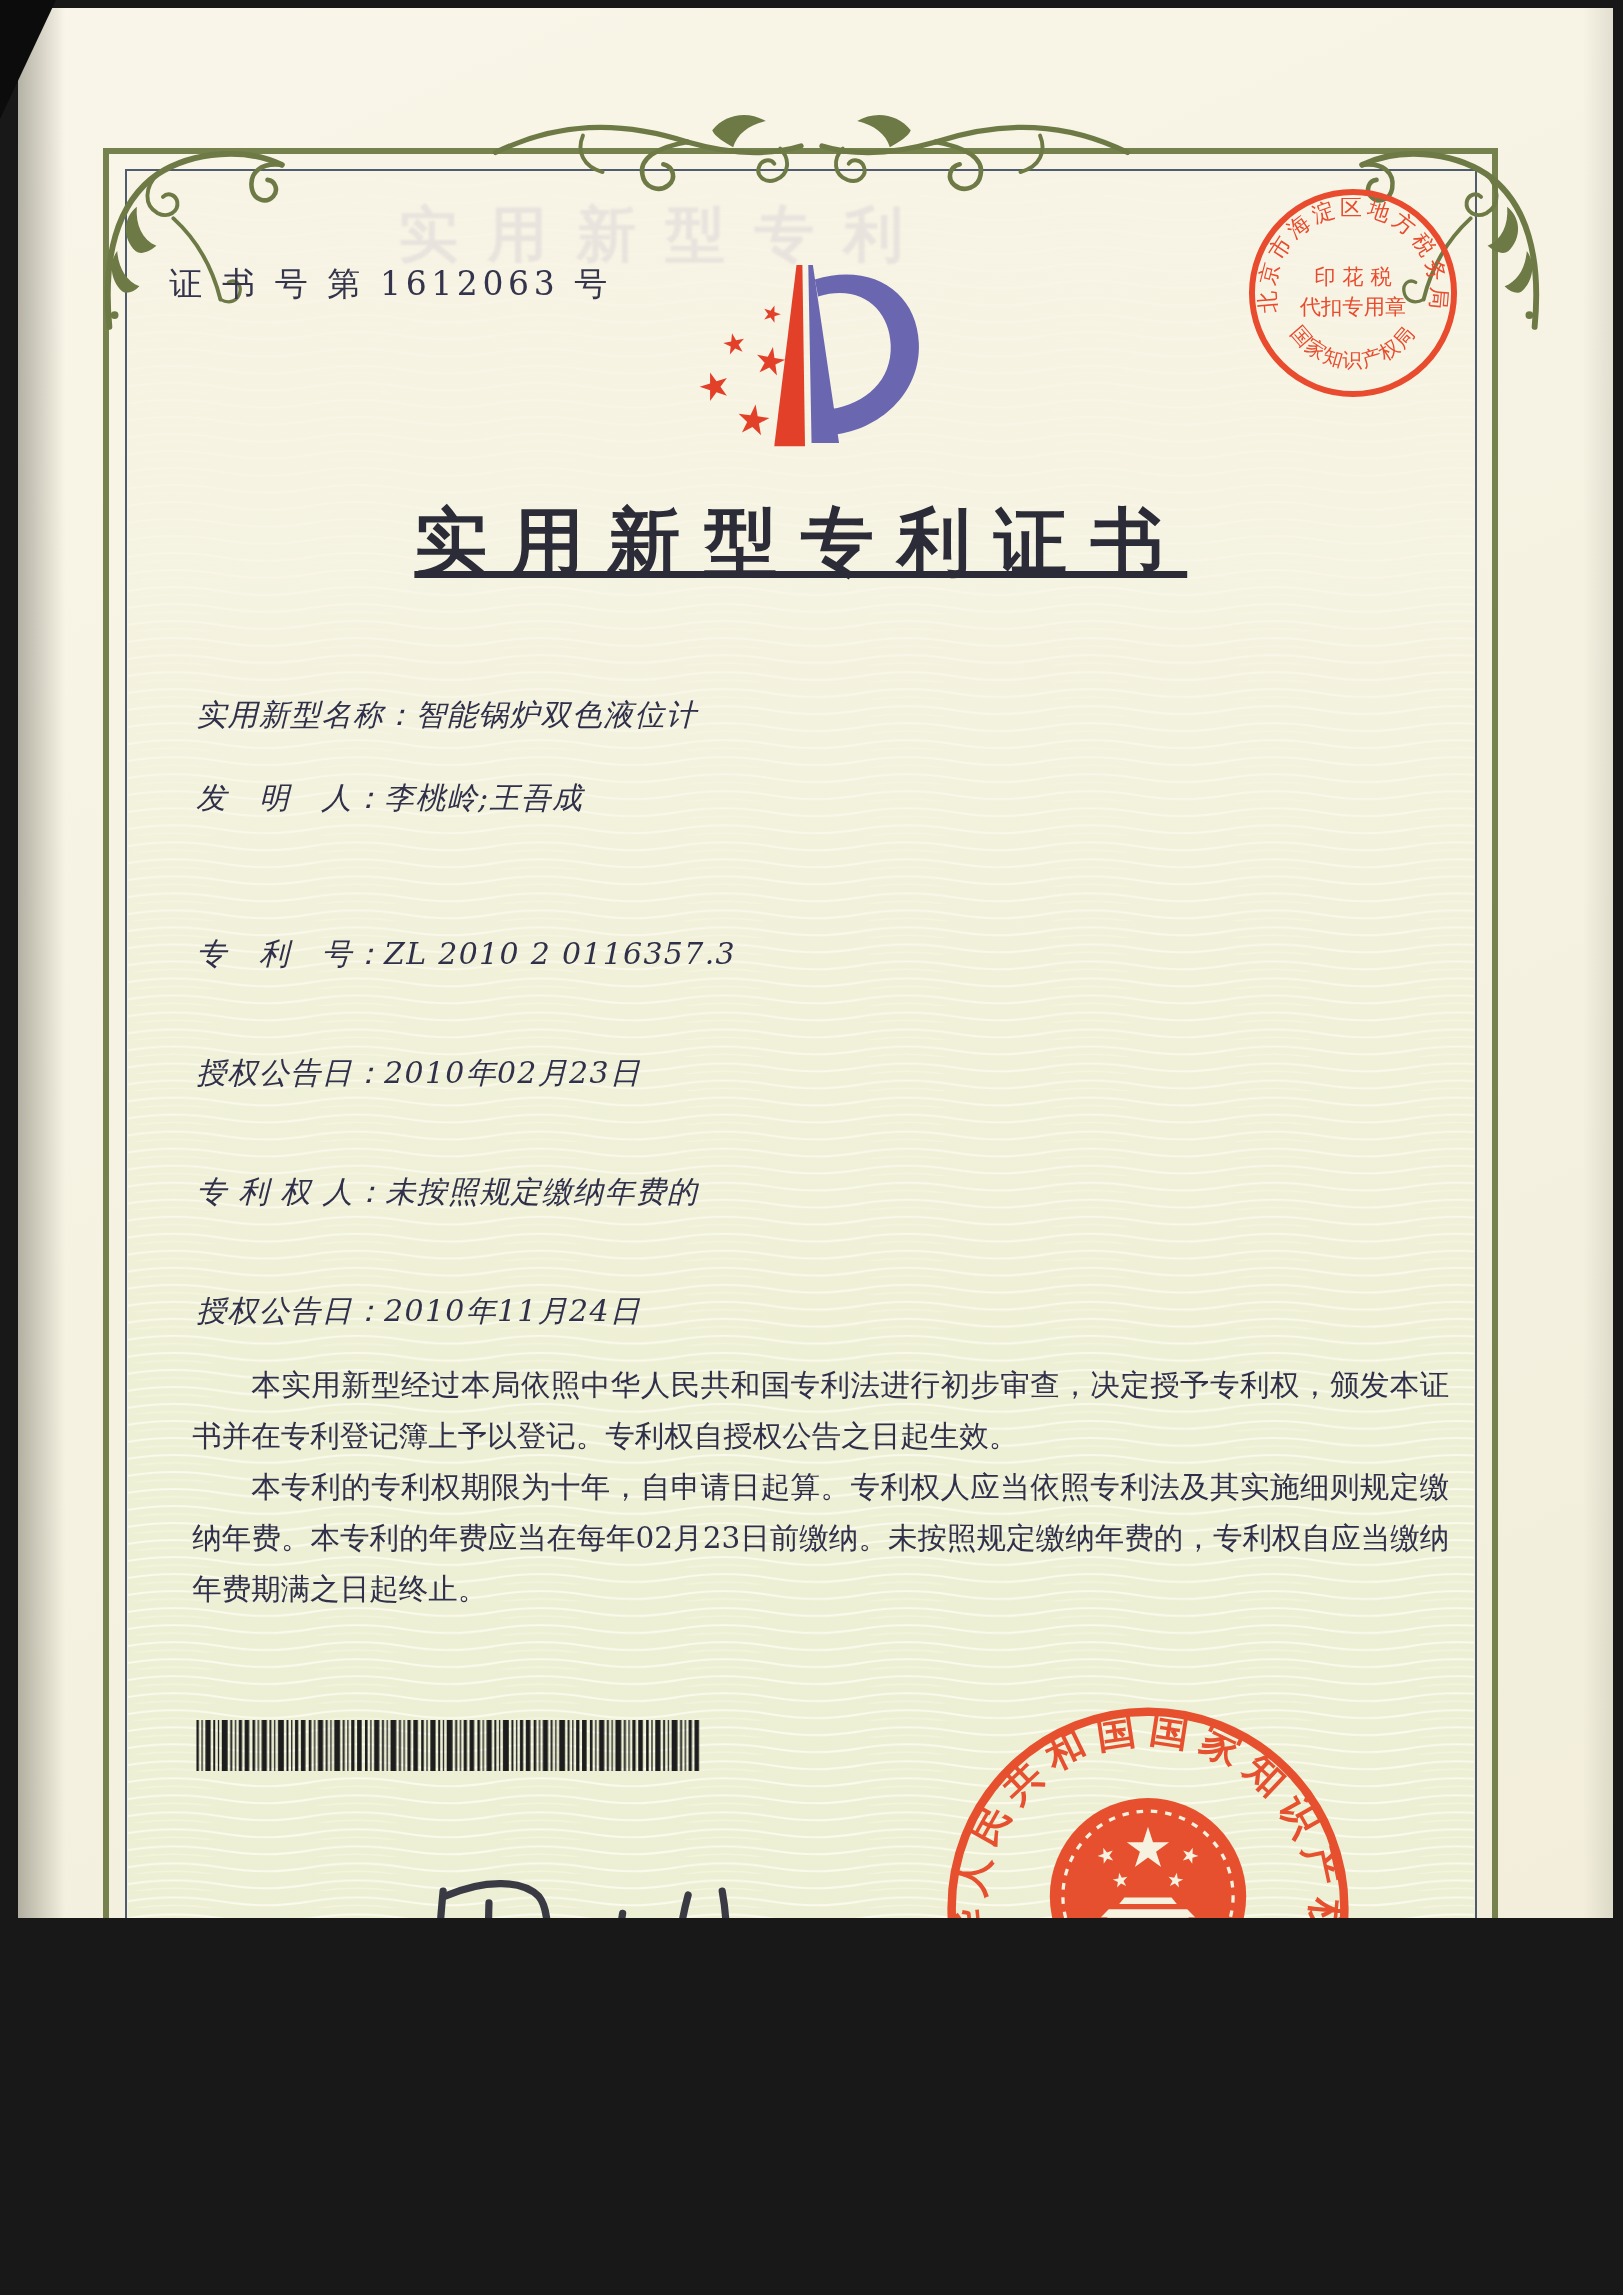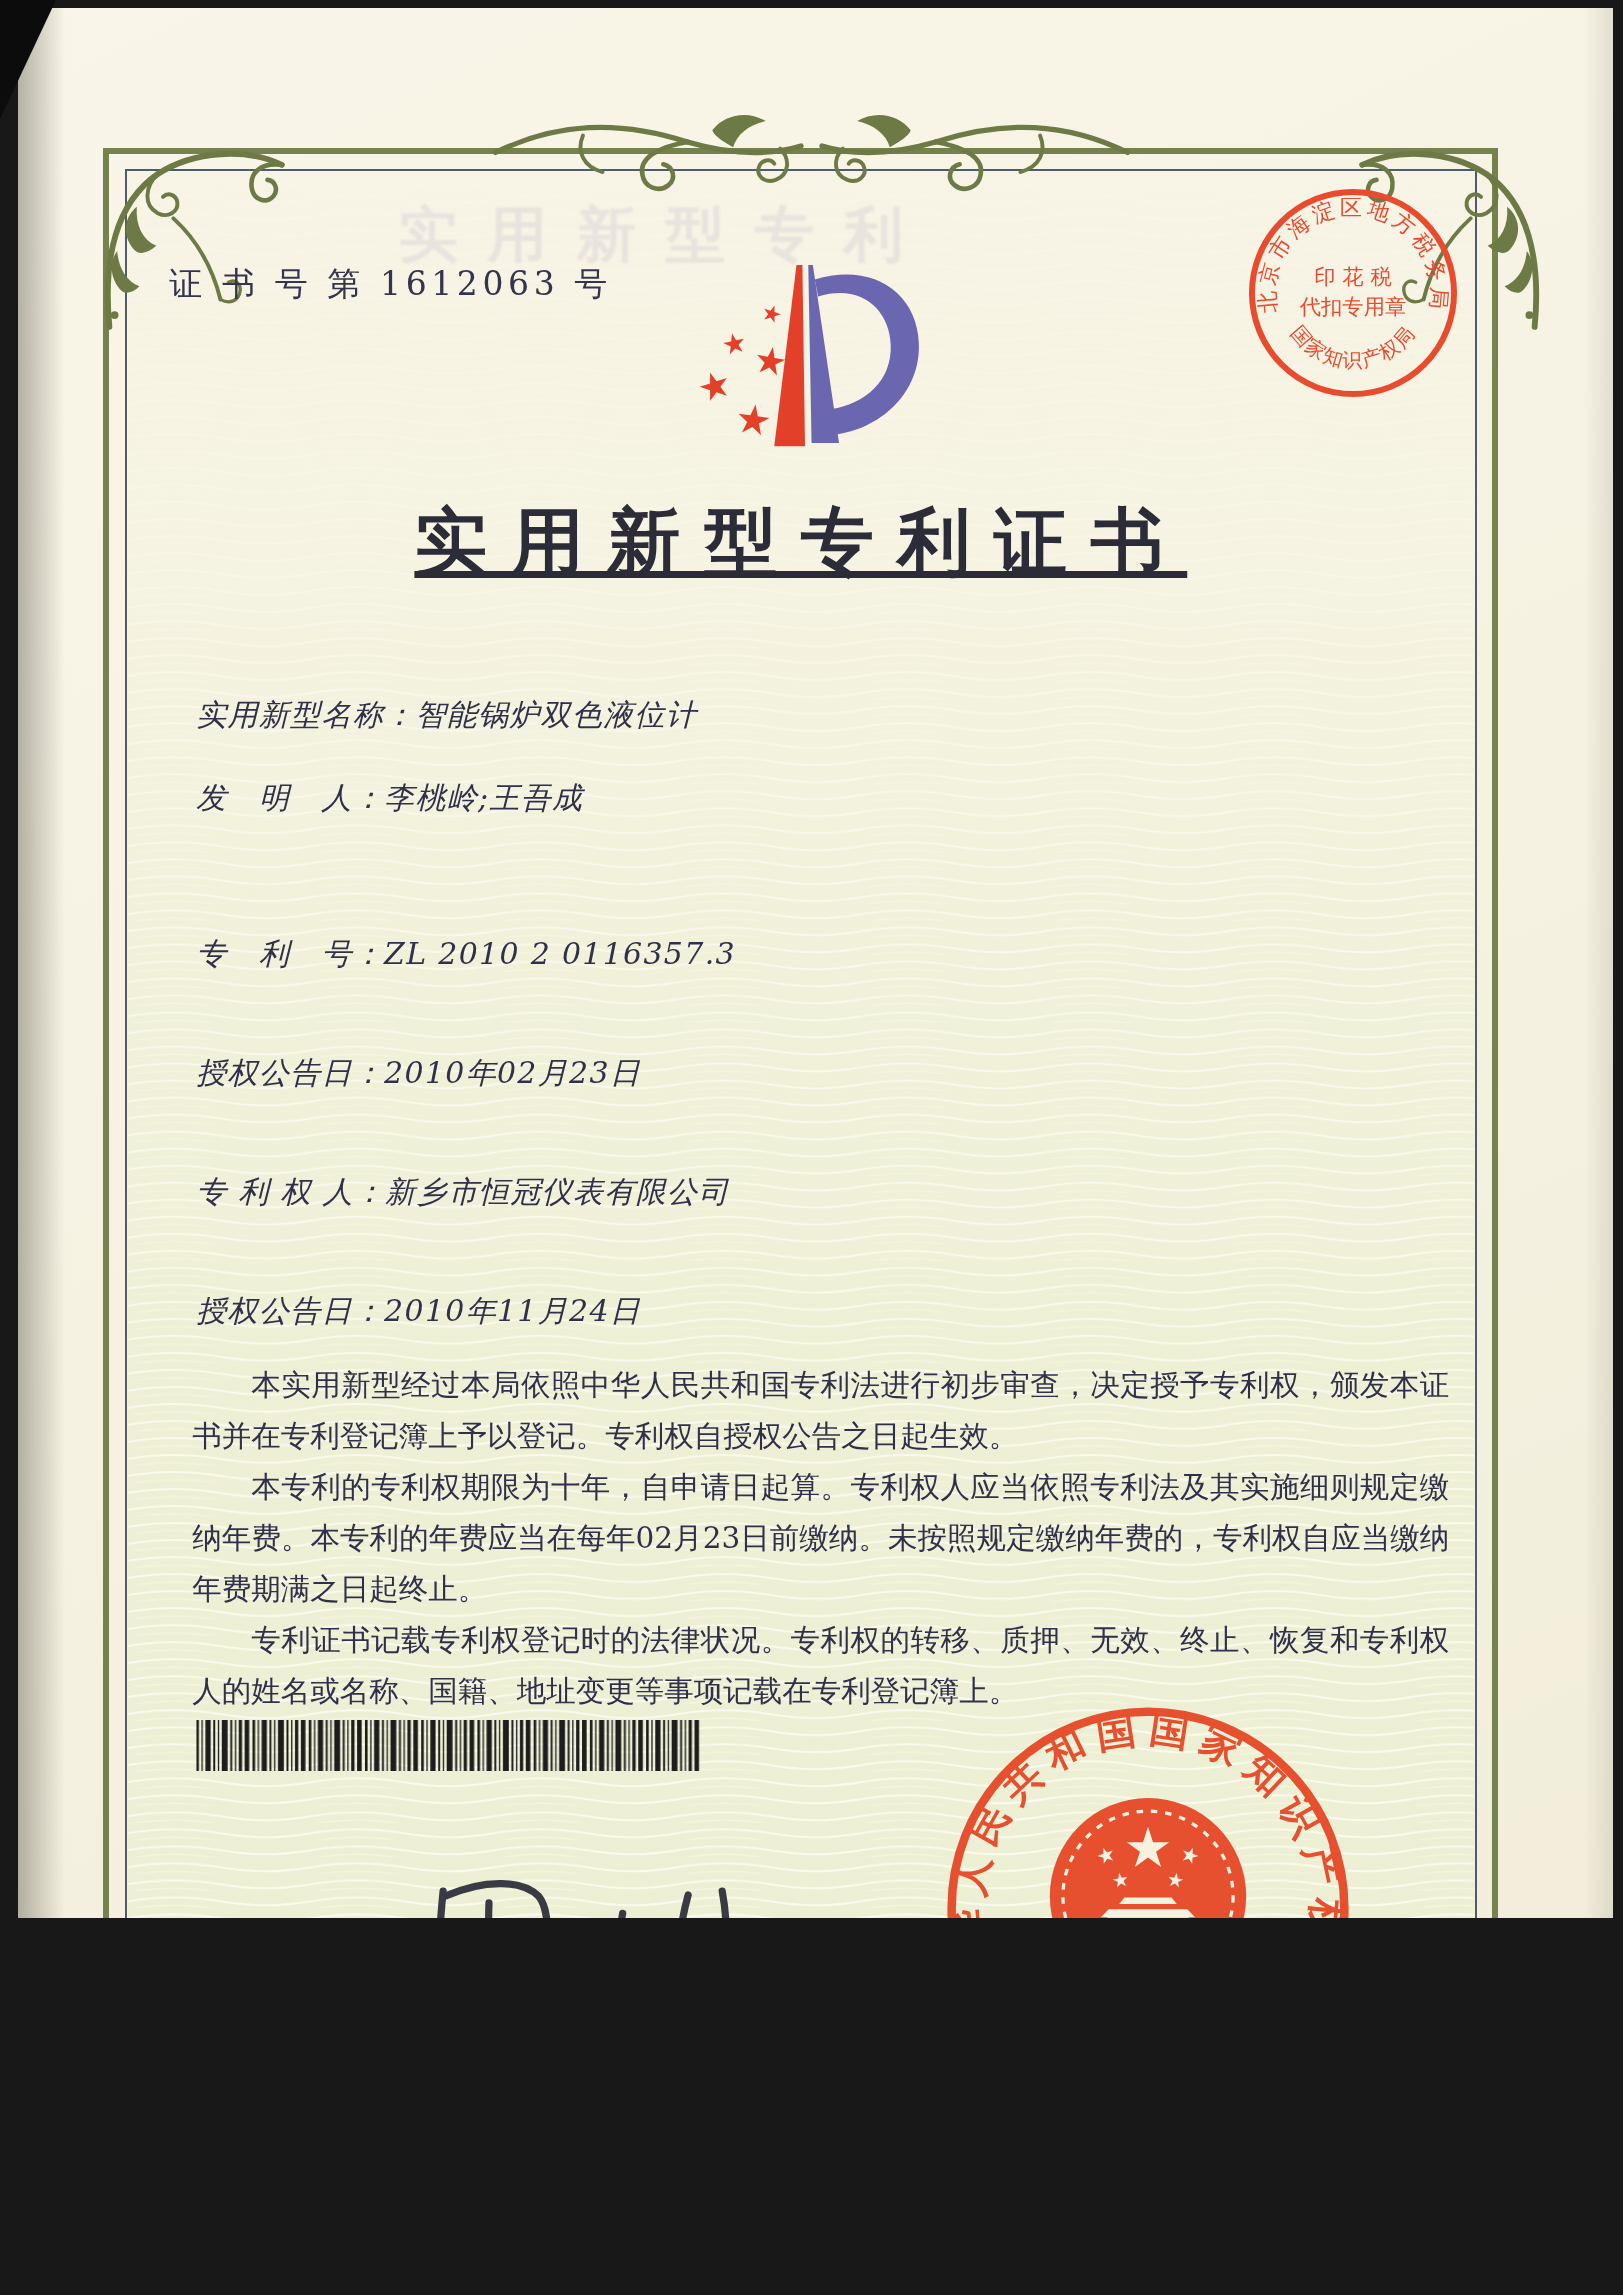--- a/index.html
+++ b/index.html
@@ -180,30 +180,29 @@
     <div class="field" style="top:770px">
       <span>发　明　人：</span><span>李桃岭;王吾成</span>
     </div>
     <div class="field" style="top:926px">
       <span>专　利　号：</span><span>ZL 2010 2 0116357.3</span>
     </div>
     <div class="field" style="top:1045px">
       <span>授权公告日：</span><span>2010年02月23日</span>
     </div>
     <div class="field" style="top:1164px">
-      <span>专 利 权 人：</span><span>新乡市恒冠仪表有限公司</span>
+      <span>专 利 权 人：</span><span>未按照规定缴纳年费的</span>
     </div>
     <div class="field" style="top:1283px">
       <span>授权公告日：</span><span>2010年11月24日</span>
     </div>
 
     <div class="body-text">
       <p>本实用新型经过本局依照中华人民共和国专利法进行初步审查，决定授予专利权，颁发本证书并在专利登记簿上予以登记。专利权自授权公告之日起生效。</p>
       <p>本专利的专利权期限为十年，自申请日起算。专利权人应当依照专利法及其实施细则规定缴纳年费。本专利的年费应当在每年02月23日前缴纳。未按照规定缴纳年费的，专利权自应当缴纳年费期满之日起终止。</p>
-      <p>专利证书记载专利权登记时的法律状况。专利权的转移、质押、无效、终止、恢复和专利权人的姓名或名称、国籍、地址变更等事项记载在专利登记簿上。</p>
     </div>
 
     <svg class="abs" style="left:178px;top:1712px" width="504" height="51" viewBox="0 0 770 78">
       <defs>
         <pattern id="bc" width="86" height="78" patternUnits="userSpaceOnUse">
           <g fill="#1d1d1d">
             <rect x="0" width="4" height="78"></rect>
               <rect x="8" width="2" height="78"></rect>
             <rect x="14" width="8" height="78"></rect>
               <rect x="26" width="3" height="78"></rect>

